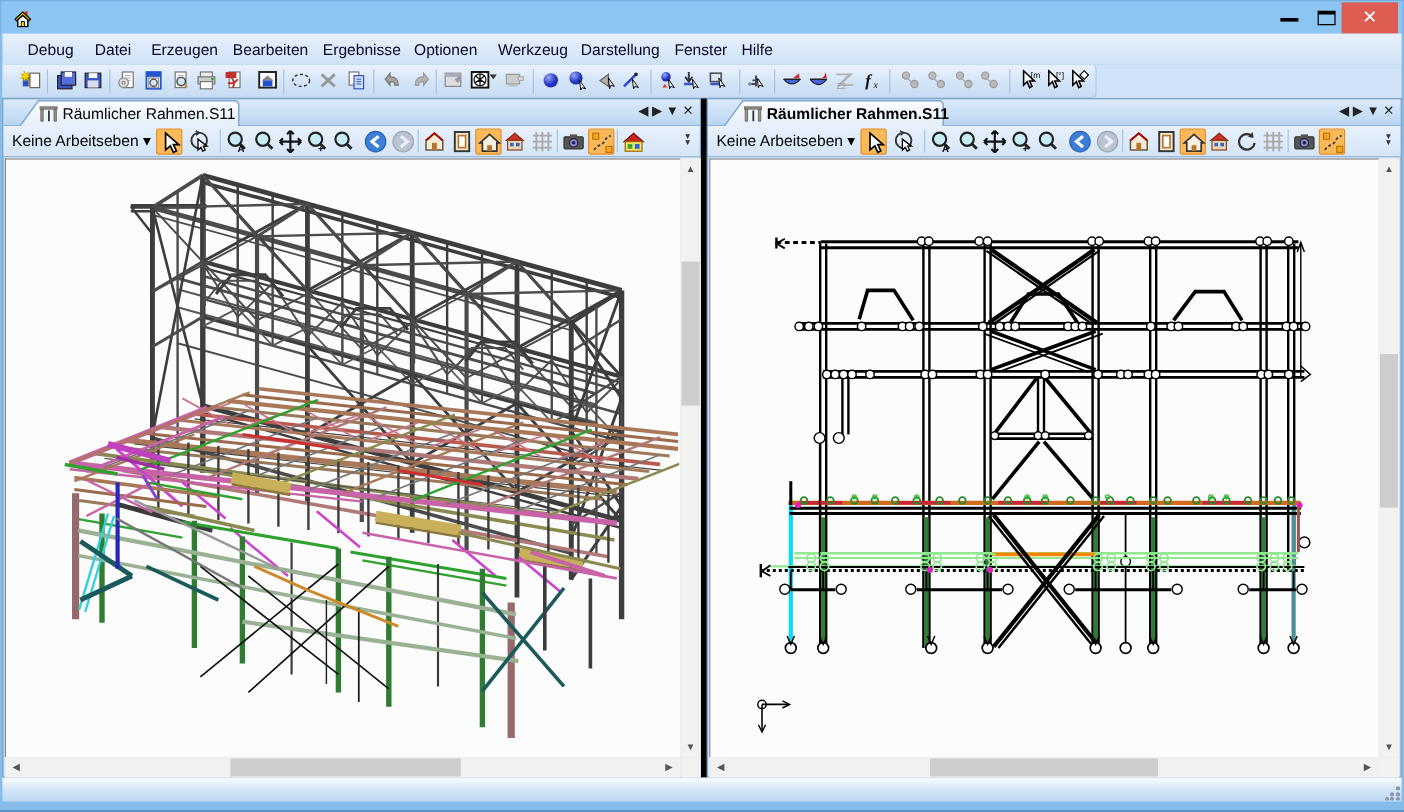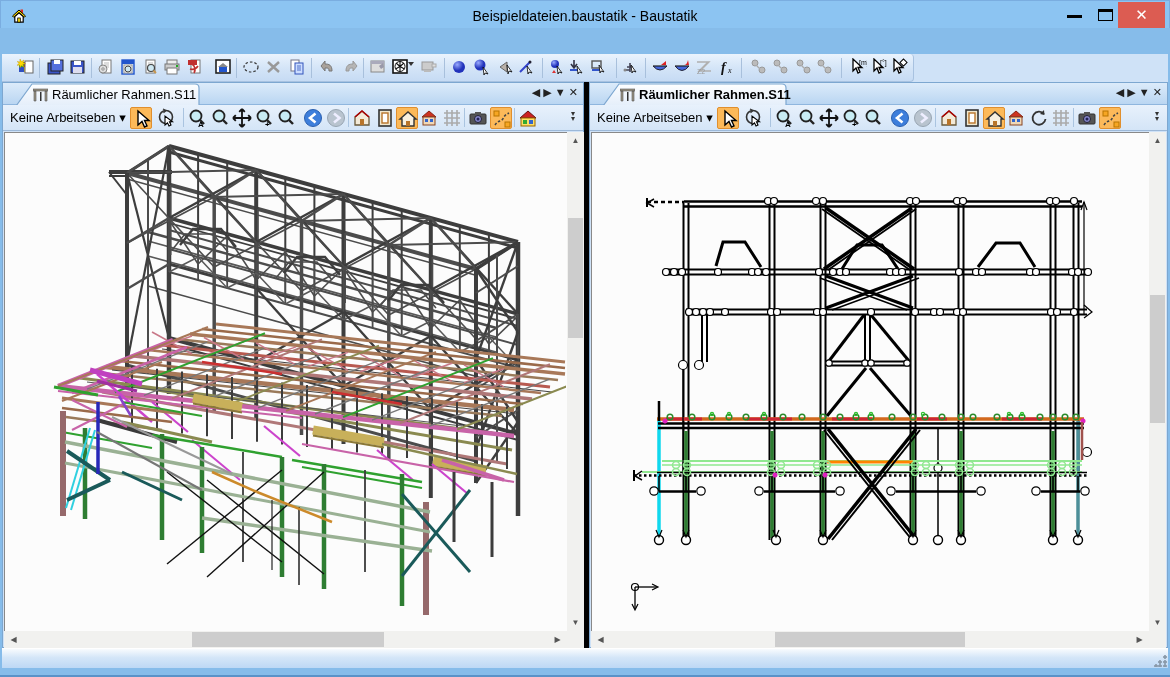--- a/index.html
+++ b/index.html
@@ -43,25 +43,36 @@
 </head>
 <body>
 <div id="app">
   <div id="titlebar">
     <svg style="position:absolute;left:11px;top:8px" width="14" height="14" viewBox="0 0 14 14">
       <rect x="8.5" y="0.5" width="2.5" height="5" fill="#e03020"></rect>
       <path d="M0.5 7 L7 1 L13.5 7 L12 8.5 L7 3.8 L2 8.5 Z" fill="#ffe000" stroke="#000" stroke-width="1"></path>
       <path d="M2.8 7.5 L2.8 13.2 L11.2 13.2 L11.2 7.5 L7 3.8 Z" fill="#fff" stroke="#000" stroke-width="1.2"></path>
       <rect x="5.7" y="9" width="2.6" height="4.2" fill="#ffe000" stroke="#000" stroke-width="0.8"></rect>
     </svg>
-    <div id="title-text">Beispieldateien.baustatik - Baustatik</div>
     <div id="btn-min"></div>
     <div id="btn-max"></div>
     <div id="btn-close">✕</div>
   </div>
+  <div id="menubar">
+      <span style="position:absolute;left:21px;top:6px">Debug</span>
+      <span style="position:absolute;left:77px;top:6px">Datei</span>
+      <span style="position:absolute;left:124px;top:6px">Erzeugen</span>
+      <span style="position:absolute;left:192px;top:6px">Bearbeiten</span>
+      <span style="position:absolute;left:267px;top:6px">Ergebnisse</span>
+      <span style="position:absolute;left:343px;top:6px">Optionen</span>
+      <span style="position:absolute;left:413px;top:6px">Werkzeug</span>
+      <span style="position:absolute;left:482px;top:6px">Darstellung</span>
+      <span style="position:absolute;left:560px;top:6px">Fenster</span>
+      <span style="position:absolute;left:616px;top:6px">Hilfe</span>
+    </div>
   <div id="toolbar">
       <div id="toolbar-inner">
         <div class="tsep" style="left:37px"></div>
         <div class="tsep" style="left:89px"></div>
         <div class="tsep" style="left:234px"></div>
         <div class="tsep" style="left:309px"></div>
         <div class="tsep" style="left:361px"></div>
         <div class="tsep" style="left:442px"></div>
         <div class="tsep" style="left:540px"></div>
         <div class="tsep" style="left:614px"></div>

